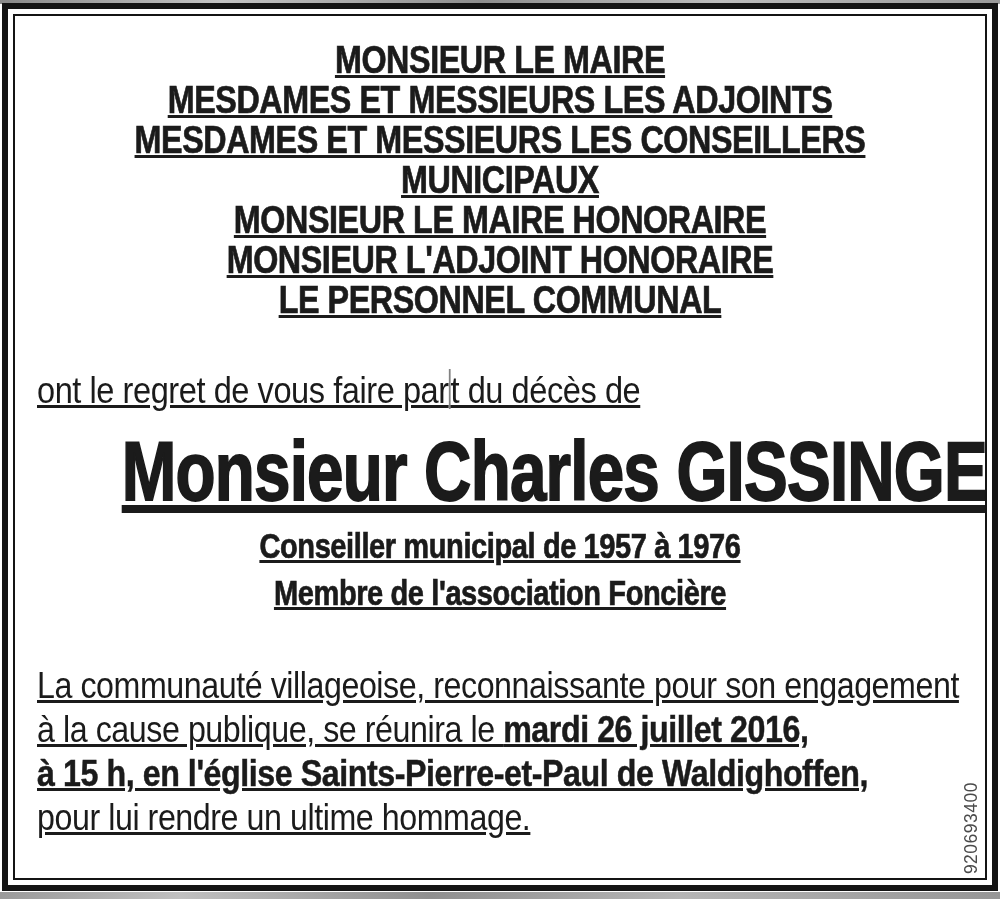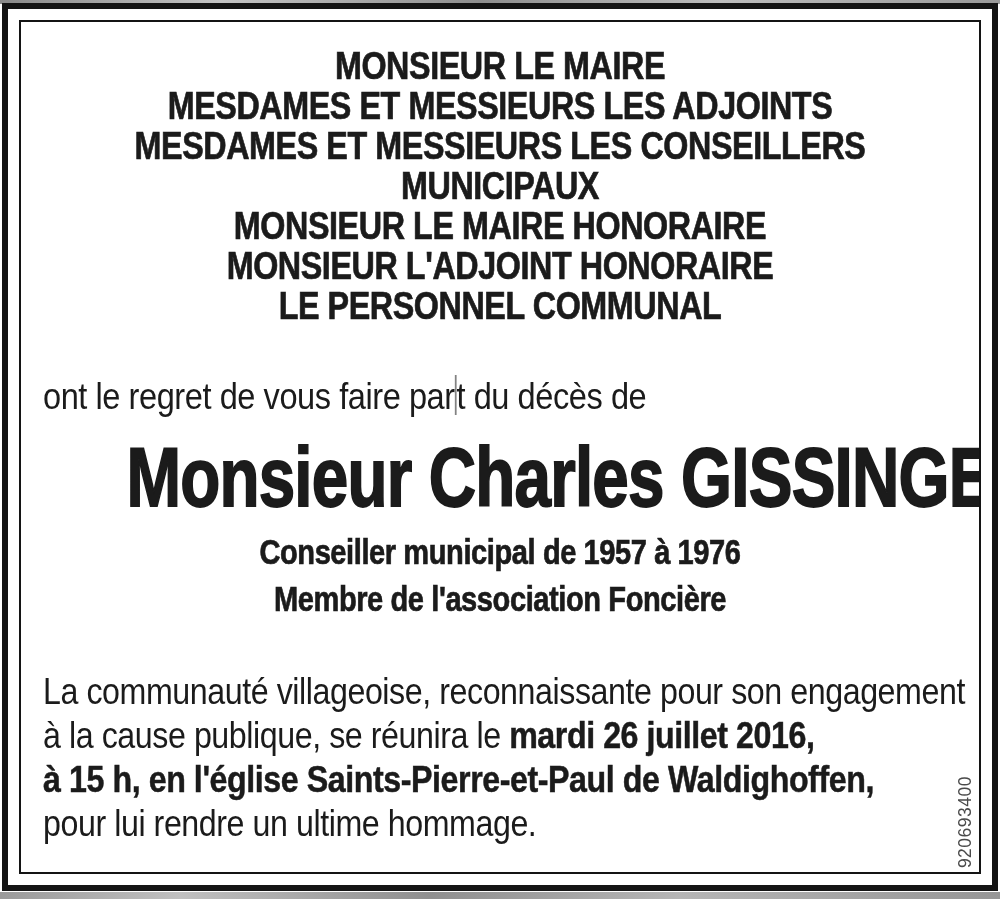--- a/index.html
+++ b/index.html
@@ -22,23 +22,24 @@
     background: linear-gradient(90deg,#8a8a8a,#c4c4c4 22%,#8f8f8f 48%,#bdbdbd 72%,#9a9a9a);
   }
   .scan-strip-bottom {
     position: absolute; bottom: 0; left: 0; right: 0; height: 7px;
     background: linear-gradient(90deg,#9a9a9a,#c0c0c0 18%,#8f8f8f 43%,#b5b5b5 68%,#969696);
   }
   
   .frame {
     position: absolute; top: 3px; left: 2px; right: 2px; bottom: 8px;
     border: 6px solid #141414;
-    padding: 11px;
+    padding: 5px;
     box-sizing: border-box;
     background: #ffffff;
+    text-decoration: underline;
   }
   .inner {
     border: 2px solid #141414;
     width: 100%; height: 100%;
     box-sizing: border-box;
     position: relative;
     overflow: hidden;
     background: #ffffff;
   }
   

